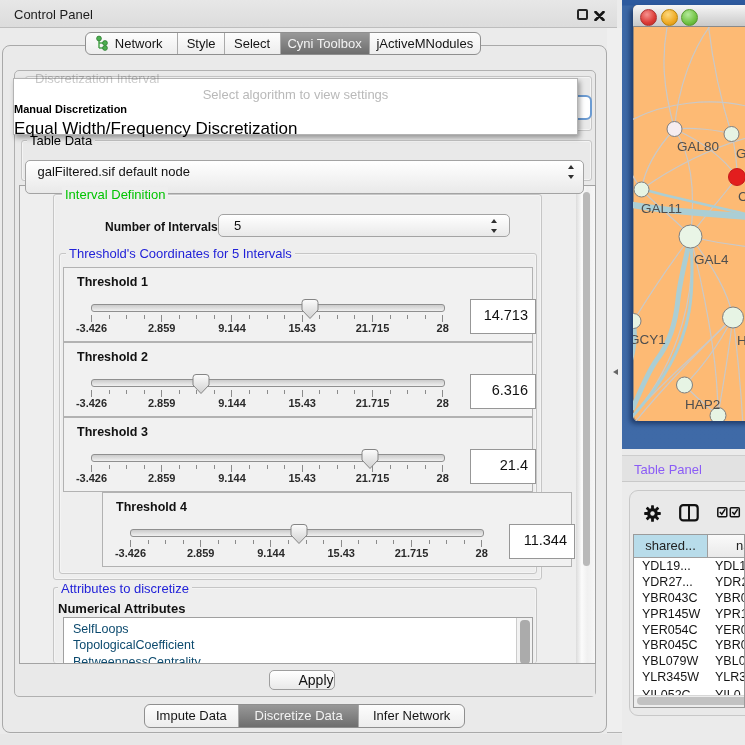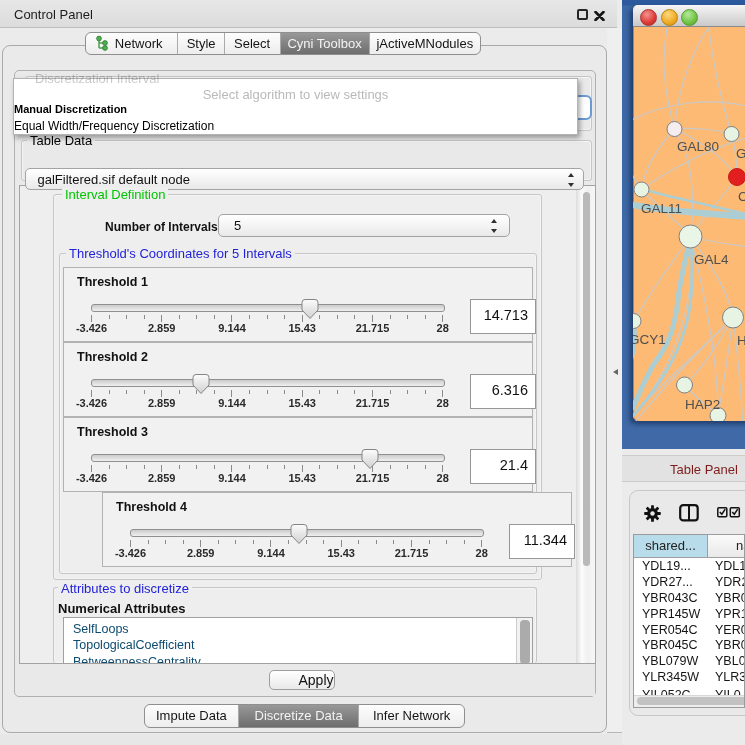--- a/index.html
+++ b/index.html
@@ -124,25 +124,25 @@
   <div id="vsbthumb" class="abs"></div>
 
   <div class="abs grp" style="left:24.5px;top:76px;width:567px;height:55px;"></div>
   <div class="abs" style="left:35px;top:71px;font-size:13px;color:rgba(40,40,40,0.25);z-index:6;">Discretization Interval</div>
   <div class="abs" style="left:300px;top:94.5px;width:292px;height:25px;border:2.5px solid #6b9bd2;border-radius:6px;background:#fff;"></div>
 
   <div class="abs" id="popup" style="left:13px;top:78px;width:565px;height:57px;background:#fff;
        border:1px solid #b3b3b3;box-shadow:2px 3px 5px rgba(0,0,0,0.35);z-index:5;"></div>
   <div class="abs" style="left:13px;top:87px;width:565px;text-align:center;font-size:13px;color:#b9b9b9;z-index:6;">Select algorithm to view settings</div>
   <div class="abs" style="left:14px;top:103px;font-size:11px;font-weight:bold;color:#000;z-index:6;">Manual Discretization</div>
-  <div class="abs" style="left:14px;top:119px;font-size:12px;color:#000;z-index:6;">Equal Width/Frequency Discretization</div>
+  <div class="abs" style="left:14px;top:119px;font-size:17px;color:#000;z-index:6;">Equal Width/Frequency Discretization</div>
 
   <div class="abs grp" style="left:20.5px;top:140px;width:571px;height:41px;"></div>
   <div class="abs glabel" style="left:27px;top:133px;color:#000;background:#e9e9e9;">Table Data</div>
-  <div class="abs combo" style="left:24.5px;top:168px;width:559.5px;height:22px;">
+  <div class="abs combo" style="left:24.5px;top:160px;width:559.5px;height:34px;">
     <div class="ctxt">galFiltered.sif default node</div>
     <div class="arrows" style="right:7px;top:4px;">
         <div class="up"></div>
         <div class="dn"></div>
       </div>
   </div>
 
   <div class="abs grp" style="left:53px;top:194px;width:489px;height:386px;"></div>
   <div class="abs glabel" style="left:62px;top:187px;color:#00c400;">Interval Definition</div>
   <div class="abs" style="left:105px;top:220px;font-size:12px;font-weight:bold;color:#111;">Number of Intervals</div>
@@ -301,21 +301,21 @@
         <text x="105" y="174">CY</text>
         <text x="8" y="186">GAL11</text>
         <text x="61" y="237">GAL4</text>
         <text x="-4" y="317">GCY1</text>
         <text x="104" y="318">H</text>
         <text x="52" y="382">HAP2</text>
       </g>
     </svg>
   </div>
   <div id="tpheader" class="abs"></div>
-  <div class="abs" style="left:634px;top:462px;font-size:13px;color:#7f1d1d;margin-left:36px;">Table Panel</div>
+  <div class="abs" style="left:634px;top:462px;font-size:13px;color:#8b5cf6;">Table Panel</div>
   <div id="tpcontainer" class="abs"></div>
 
   <svg class="abs" style="left:644px;top:505px;" width="17" height="17" viewBox="0 0 17 17">
     <g fill="#111">
       <circle cx="8.5" cy="8.5" r="5.4"></circle>
       <g>
         <rect x="7.1" y="0.2" width="2.8" height="4" rx="0.6"></rect>
         <rect x="7.1" y="12.8" width="2.8" height="4" rx="0.6"></rect>
         <rect x="0.2" y="7.1" width="4" height="2.8" rx="0.6"></rect>
         <rect x="12.8" y="7.1" width="4" height="2.8" rx="0.6"></rect>

